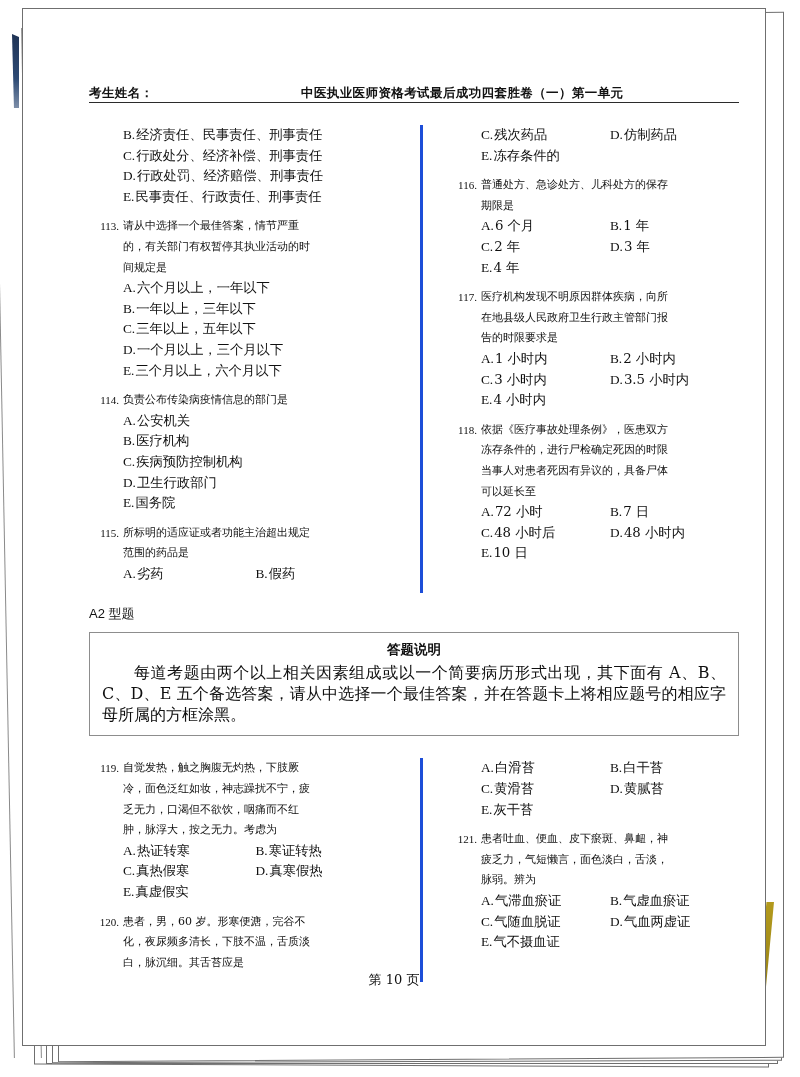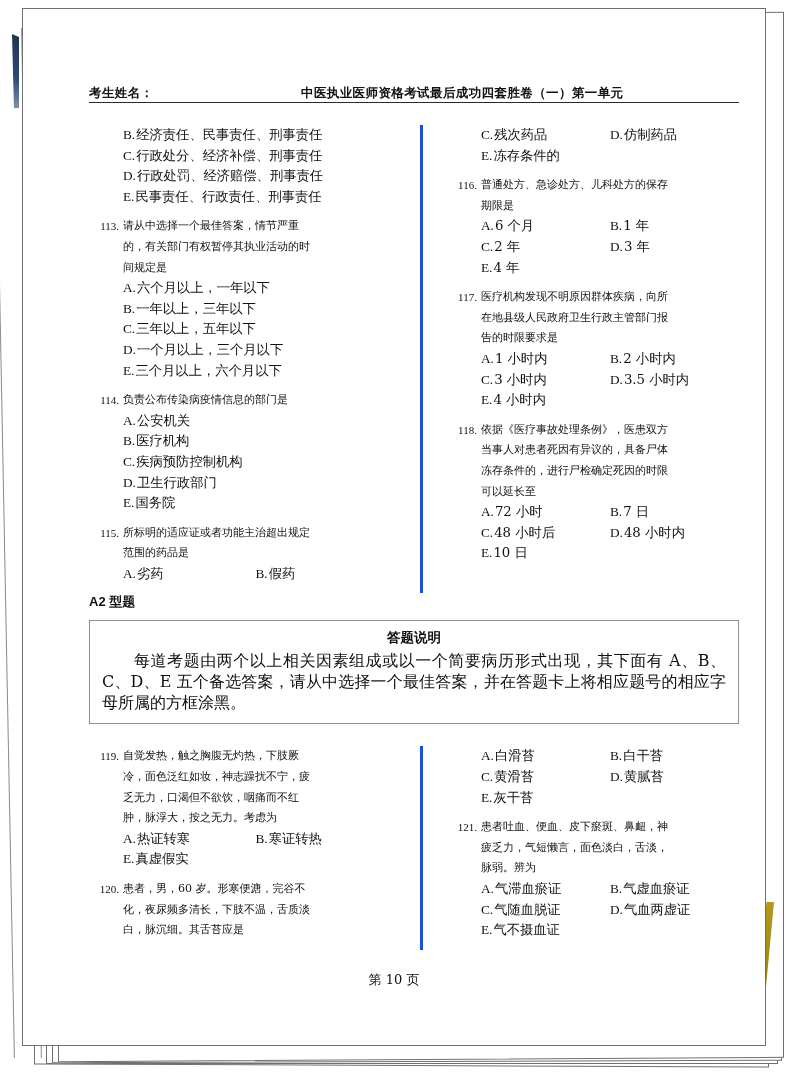--- a/index.html
+++ b/index.html
@@ -138,24 +138,24 @@
   .opt-row { display: flex; font-size: 13.3px; line-height: 20.6px; color: #101010; }
   .opt { flex: 0 0 50%; white-space: nowrap; }
   .opt-full { flex: 1 1 100%; white-space: nowrap; }
   .opt-lbl { font-family: "Liberation Serif", "DejaVu Serif", serif; margin-right: 1px; }
 
   
   .orphan-opts { padding-left: 34px; margin-bottom: 9px; }
 
   
   .section-head {
-    margin-top: 0;
+    margin-top: 12px;
     margin-bottom: 9px;
     font-family: "Liberation Sans", "DejaVu Sans", sans-serif;
-    font-weight: bold;
+    font-weight: normal;
     font-size: 13px;
     color: #111;
   }
   .instr-box {
     border: 1px solid #8d8d8d;
     padding: 8px 12px 10px 12px;
     margin-bottom: 14px;
   }
   .instr-title {
     text-align: center;
@@ -334,22 +334,22 @@
                 <div class="opt-row">
                   <div class="opt"><span class="opt-lbl">E.</span><span>4 小时内</span></div>
                 </div>
               </div>
             </div>
             <div class="q-block">
               <div class="q-line">
                 <span class="q-num">118.</span>
                 <span class="q-stem">依据《医疗事故处理条例》，医患双方</span>
               </div>
+              <div class="q-stem-cont q-line">冻存条件的，进行尸检确定死因的时限</div>
               <div class="q-stem-cont q-line">当事人对患者死因有异议的，具备尸体</div>
-              <div class="q-stem-cont q-line">冻存条件的，进行尸检确定死因的时限</div>
               <div class="q-stem-cont q-line">可以延长至</div>
               <div class="opts">
                 <div class="opt-row">
                   <div class="opt"><span class="opt-lbl">A.</span><span>72 小时</span></div>
                   <div class="opt"><span class="opt-lbl">B.</span><span>7 日</span></div>
                 </div>
                 <div class="opt-row">
                   <div class="opt"><span class="opt-lbl">C.</span><span>48 小时后</span></div>
                   <div class="opt"><span class="opt-lbl">D.</span><span>48 小时内</span></div>
                 </div>
@@ -379,20 +379,24 @@
               </div>
               <div class="q-stem-cont q-line">冷，面色泛红如妆，神志躁扰不宁，疲</div>
               <div class="q-stem-cont q-line">乏无力，口渴但不欲饮，咽痛而不红</div>
               <div class="q-stem-cont q-line">肿，脉浮大，按之无力。考虑为</div>
               <div class="opts">
                 <div class="opt-row">
                   <div class="opt"><span class="opt-lbl">A.</span><span>热证转寒</span></div>
                   <div class="opt"><span class="opt-lbl">B.</span><span>寒证转热</span></div>
                 </div>
                 <div class="opt-row">
+                  <div class="opt"><span class="opt-lbl">C.</span><span>真热假寒</span></div>
+                  <div class="opt"><span class="opt-lbl">D.</span><span>真寒假热</span></div>
+                </div>
+                <div class="opt-row">
                   <div class="opt"><span class="opt-lbl">E.</span><span>真虚假实</span></div>
                 </div>
               </div>
             </div>
             <div class="q-block">
               <div class="q-line">
                 <span class="q-num">120.</span>
                 <span class="q-stem">患者，男，60 岁。形寒便溏，完谷不</span>
               </div>
               <div class="q-stem-cont q-line">化，夜尿频多清长，下肢不温，舌质淡</div>

